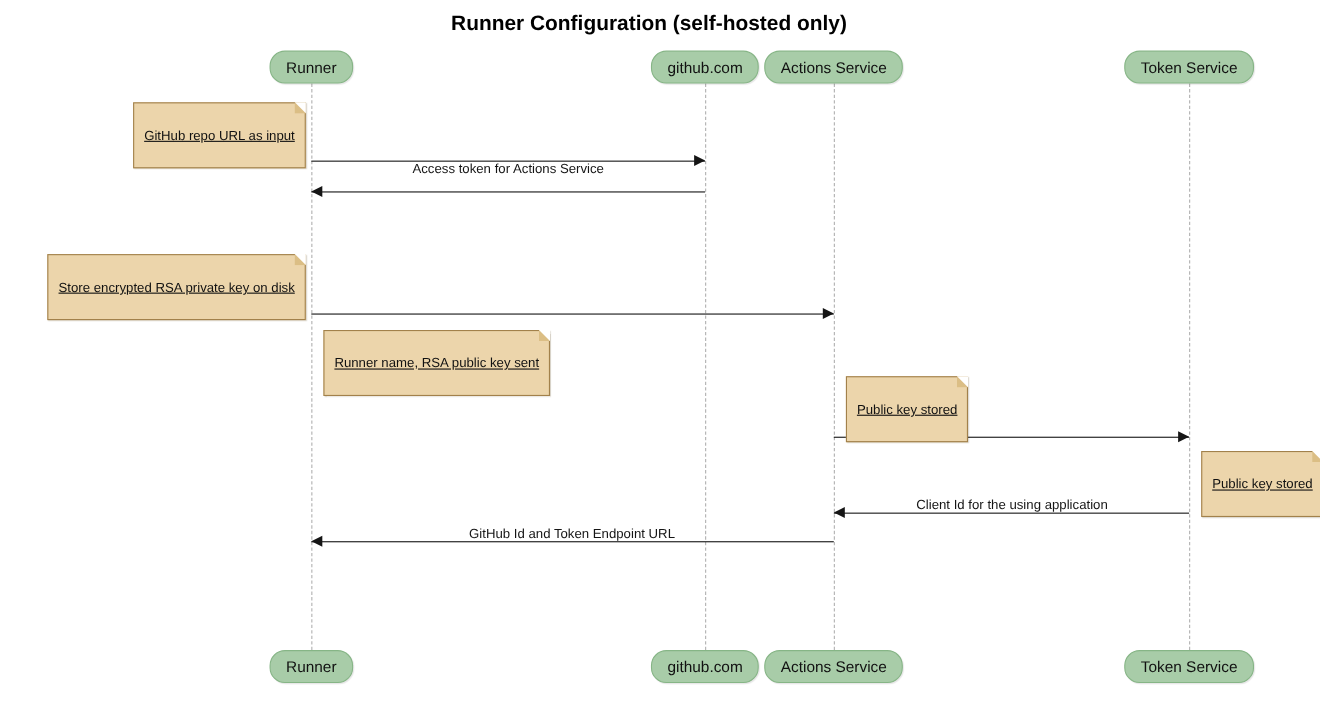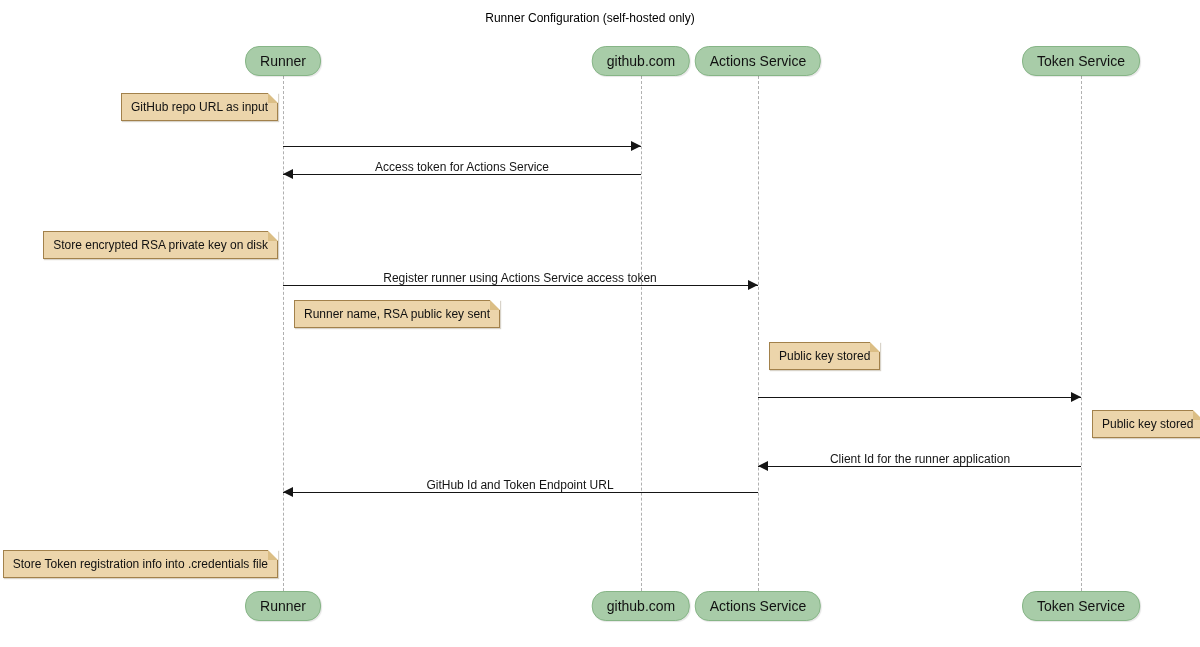--- a/index.html
+++ b/index.html
@@ -3,21 +3,21 @@
 <meta charset="utf-8">
 <style>
   html,body { margin:0; padding:0; background:#ffffff; }
   .canvas {
     position:relative; width:1200px; height:647px; background:#fff;
     font-family:"Liberation Sans","DejaVu Sans",sans-serif; overflow:hidden;
     color:#111;
   }
   .title {
     position:absolute; top:11px; left:590px; transform:translateX(-50%);
-    font-size:12px; font-weight:normal; white-space:nowrap; color:#000;
+    font-size:19px; font-weight:bold; white-space:nowrap; color:#000;
   }
   .lifeline {
     position:absolute; width:0; top:76px; height:515px;
     border-left:1px dashed var(--lifeline,#b0b0b0);
   }
   .participant {
     position:absolute; transform:translateX(-50%);
     background:var(--participant-fill,#A8CCA8);
     border:1px solid var(--participant-border,#86B586);
     border-radius:14px; height:28px; line-height:28px; padding:0 14px;
@@ -28,22 +28,23 @@
   .msg-label {
     position:absolute; transform:translateX(-50%); font-size:12px;
     white-space:nowrap; color:#151515;
   }
   .ah { position:absolute; width:0; height:0; }
   .ah-r { border-top:5px solid transparent; border-bottom:5px solid transparent; border-left:10px solid var(--message,#151515); }
   .ah-l { border-top:5px solid transparent; border-bottom:5px solid transparent; border-right:10px solid var(--message,#151515); }
   .note {
     position:absolute; background:var(--note-fill,#ECD5AB);
     border:1px solid var(--note-border,#A2814B);
-    font-size:12px; line-height:14px; padding:6px 9px; white-space:nowrap;
+    font-size:12px; line-height:14px; padding:22px 9px; white-space:nowrap;
     box-shadow:1px 1px 1px rgba(100,80,40,0.25);
+    text-decoration:underline;
   }
   .note::before {
     content:""; position:absolute; top:-1px; right:-1px;
     border-style:solid; border-width:0 10px 10px 0;
     border-color:#ffffff #ffffff #DBBE85 #DBBE85;
   }
 </style>
 </head>
 <body>
 
@@ -62,39 +63,37 @@
   <div class="participant" style="left:1081px;top:46px">Token Service</div>
 
   <div class="participant" style="left:283px;top:591px">Runner</div>
   <div class="participant" style="left:641px;top:591px">github.com</div>
   <div class="participant" style="left:758px;top:591px">Actions Service</div>
   <div class="participant" style="left:1081px;top:591px">Token Service</div>
 
   <div class="msg-line" style="left:283px;top:146px;width:358px"></div>
   <div class="ah ah-r" style="left:631px;top:141px"></div>
 
-  <div class="msg-label" style="left:462px;top:160px">Access token for Actions Service</div>
+  <div class="msg-label" style="left:462px;top:146px">Access token for Actions Service</div>
   <div class="msg-line" style="left:283px;top:174px;width:358px"></div>
   <div class="ah ah-l" style="left:283px;top:169px"></div>
 
-  <div class="msg-label" style="left:520px;top:271px">Register runner using Actions Service access token</div>
   <div class="msg-line" style="left:283px;top:285px;width:475px"></div>
   <div class="ah ah-r" style="left:748px;top:280px"></div>
 
   <div class="msg-line" style="left:758px;top:397px;width:323px"></div>
   <div class="ah ah-r" style="left:1071px;top:392px"></div>
 
-  <div class="msg-label" style="left:920px;top:452px">Client Id for the runner application</div>
+  <div class="msg-label" style="left:920px;top:452px">Client Id for the using application</div>
   <div class="msg-line" style="left:758px;top:466px;width:323px"></div>
   <div class="ah ah-l" style="left:758px;top:461px"></div>
 
   <div class="msg-label" style="left:520px;top:478px">GitHub Id and Token Endpoint URL</div>
   <div class="msg-line" style="left:283px;top:492px;width:475px"></div>
   <div class="ah ah-l" style="left:283px;top:487px"></div>
 
   <div class="note" style="right:922px;top:93px">GitHub repo URL as input</div>
   <div class="note" style="right:922px;top:231px">Store encrypted RSA private key on disk</div>
   <div class="note" style="left:294px;top:300px">Runner name, RSA public key sent</div>
   <div class="note" style="left:769px;top:342px">Public key stored</div>
   <div class="note" style="left:1092px;top:410px">Public key stored</div>
-  <div class="note" style="right:922px;top:550px">Store Token registration info into .credentials file</div>
 
 </div>
 
 </body></html>

